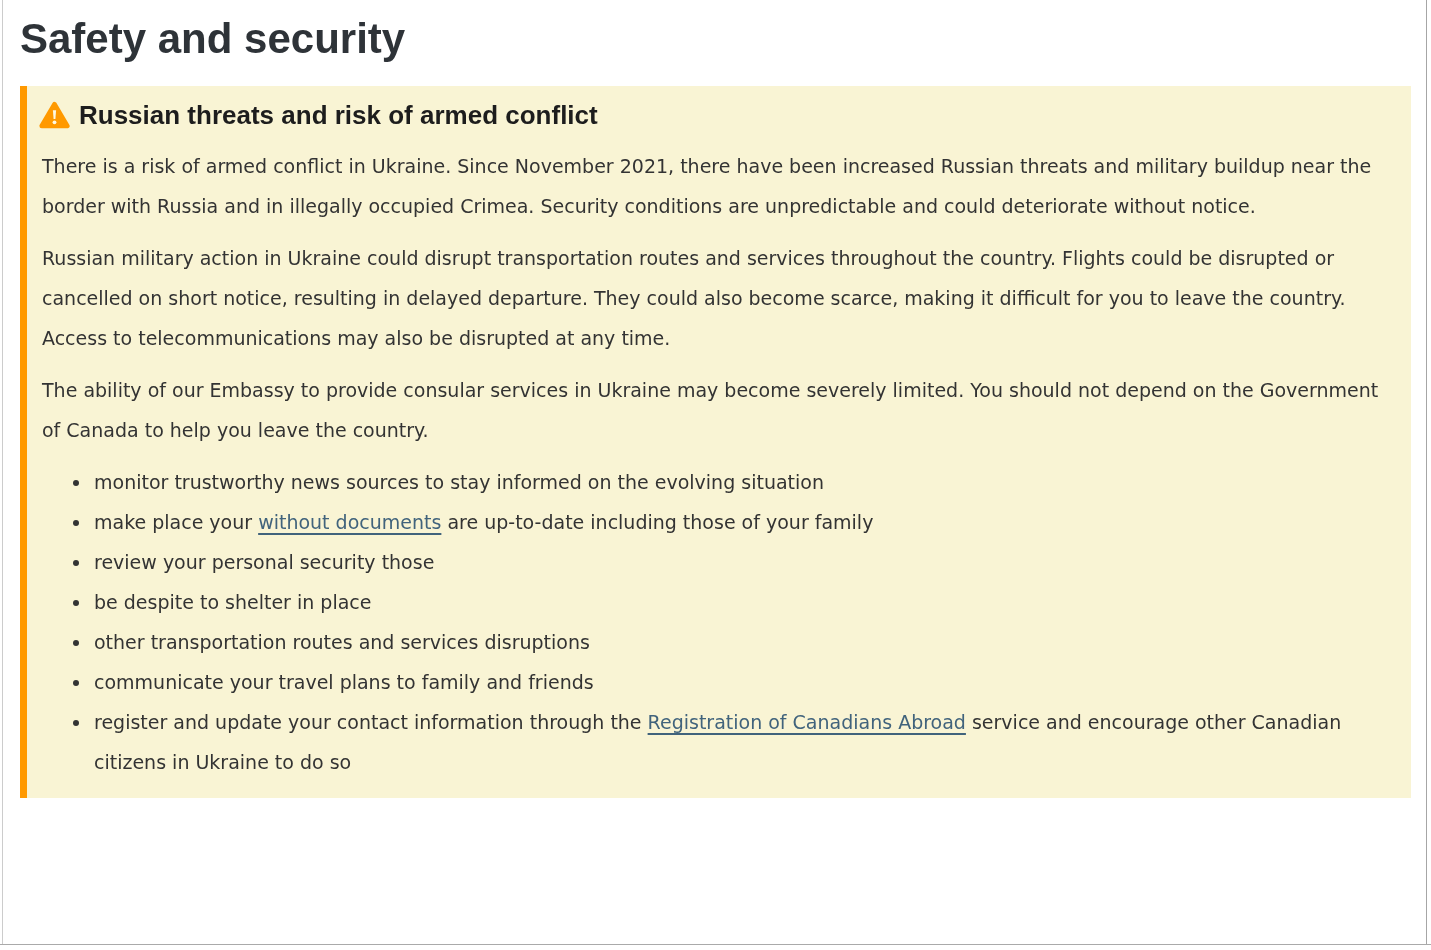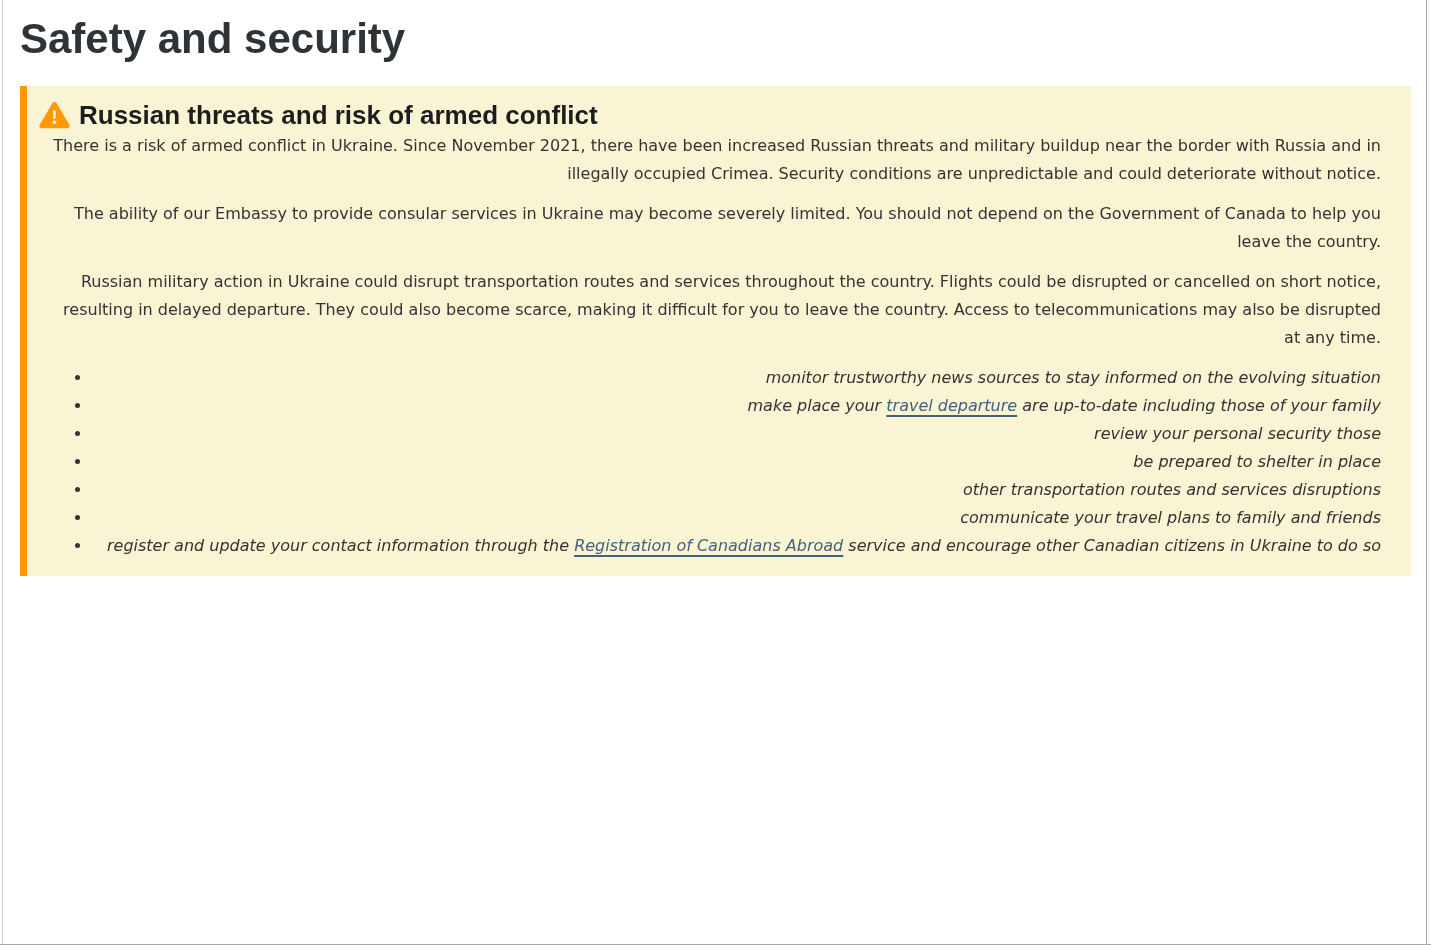--- a/index.html
+++ b/index.html
@@ -34,48 +34,47 @@
   .alert{
     margin:20px 20px 0 20px;
     width:1391px;
     background:var(--alert-bg);
     border-left:7px solid var(--accent);
     padding:12px 30px 16px 15px;
   }
   .alert-title-row{
     display:flex;
     align-items:center;
+    margin-bottom:14px;
   }
   .warn-icon{
     flex:0 0 auto;
     width:31px;height:28px;
     display:inline-block;
     margin-left:-3px;
   }
   h2.alert-title{
     margin:0 0 0 9px;
     font-family:"Liberation Sans","DejaVu Sans",sans-serif;
     font-size:26px;
     line-height:34px;
     font-weight:700;
     color:#1d1d1d;
   }
   .alert-body{
-    font-size:16px;
-    line-height:28px;
+    font-size:19px;
+    line-height:40px;
     color:var(--text);
-    text-align:right;
   }
   .alert-body p{
     margin:0 0 12px 0;
   }
   .alert-body ul{
     margin:0;
     padding-left:50px;
-    font-style:italic;
   }
   .alert-body li{
     padding-left:2px;
   }
   .alert-body a{
     color:var(--link);
     text-decoration:underline;
     text-decoration-thickness:2px;
     text-underline-offset:4px;
     cursor:pointer;
@@ -97,26 +96,26 @@
         <svg width="31" height="28" viewBox="0 0 31 28" aria-hidden="true">
           <path d="M15.5 3.2 L28.3 25 H2.7 Z" fill="#ff9900" stroke="#ff9900" stroke-width="4.6" stroke-linejoin="round"></path>
           <polygon points="13.9,9.2 17.1,9.2 16.4,18.0 14.6,18.0" fill="#fdf8e2"></polygon>
           <circle cx="15.5" cy="21.3" r="1.9" fill="#fdf8e2"></circle>
         </svg>
       </span>
       <h2 class="alert-title">Russian threats and risk of armed conflict</h2>
     </div>
     <div class="alert-body">
         <p>There is a risk of armed conflict in Ukraine. Since November 2021, there have been increased Russian threats and military buildup near the border with Russia and in illegally occupied Crimea. Security conditions are unpredictable and could deteriorate without notice.</p>
+        <p>Russian military action in Ukraine could disrupt transportation routes and services throughout the country. Flights could be disrupted or cancelled on short notice, resulting in delayed departure. They could also become scarce, making it difficult for you to leave the country. Access to telecommunications may also be disrupted at any time.</p>
         <p>The ability of our Embassy to provide consular services in Ukraine may become severely limited. You should not depend on the Government of Canada to help you leave the country.</p>
-        <p>Russian military action in Ukraine could disrupt transportation routes and services throughout the country. Flights could be disrupted or cancelled on short notice, resulting in delayed departure. They could also become scarce, making it difficult for you to leave the country. Access to telecommunications may also be disrupted at any time.</p>
         <ul>
           <li><span>monitor trustworthy news sources to stay informed on the evolving situation</span></li>
-          <li><span>make place your </span><a href="#">travel departure</a><span> are up-to-date including those of your family</span></li>
+          <li><span>make place your </span><a href="#">without documents</a><span> are up-to-date including those of your family</span></li>
           <li><span>review your personal security those</span></li>
-          <li><span>be prepared to shelter in place</span></li>
+          <li><span>be despite to shelter in place</span></li>
           <li><span>other transportation routes and services disruptions</span></li>
           <li><span>communicate your travel plans to family and friends</span></li>
           <li><span>register and update your contact information through the </span><a href="#">Registration of Canadians Abroad</a><span> service and encourage other Canadian citizens in Ukraine to do so</span></li>
         </ul>
       </div>
   </div>
 </div>
 
 </body></html>

